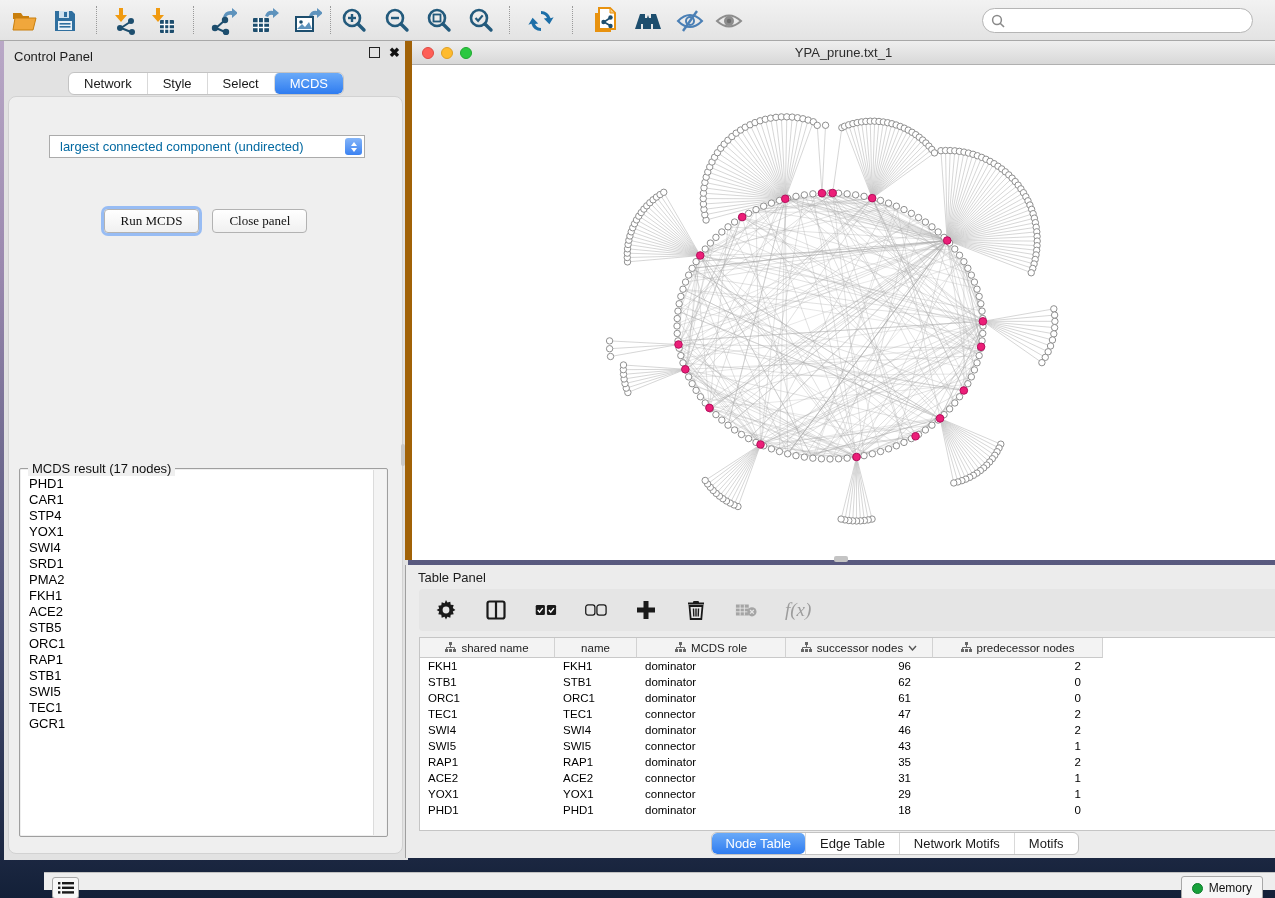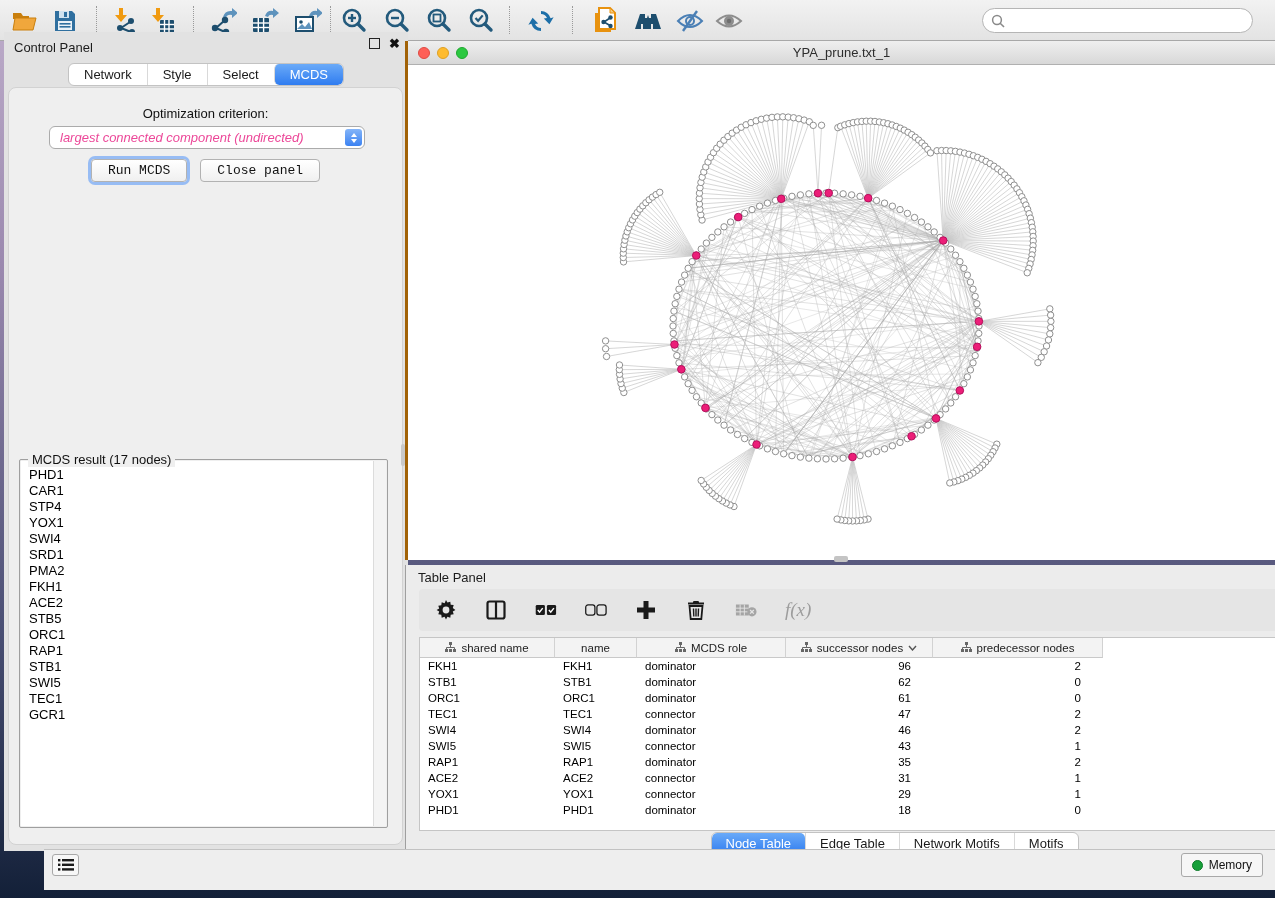--- a/index.html
+++ b/index.html
@@ -12,52 +12,52 @@
   
   #toolbar{left:0;top:0;width:1275px;height:41px;
            background:linear-gradient(#f2f2f2,#e3e3e3);border-bottom:1px solid #a8a8a8;}
   .tb-icon{position:absolute;top:6px;width:30px;height:30px;display:flex;align-items:center;justify-content:center;cursor:default;}
   .tb-sep{position:absolute;top:6px;height:28px;border-left:1px dotted #9a9a9a;width:0;}
   #search-box{position:absolute;left:982px;top:8px;width:271px;height:25px;background:#fff;
               border:1px solid #b5b5b5;border-radius:13px;display:flex;align-items:center;padding-left:8px;}
   #search-box input{border:none;outline:none;flex:1;font-size:12px;background:transparent;margin-left:5px;font-family:"Liberation Sans",sans-serif;}
 
   
-  #control-panel{left:4px;top:32px;width:404px;height:819px;background:#e2e2e2;}
+  #control-panel{left:4px;top:41px;width:404px;height:819px;background:#e2e2e2;}
   #cp-title{position:absolute;left:10px;top:8px;font-size:13px;color:#1c1c1c;}
   .win-btns{position:absolute;right:8px;top:6px;display:flex;gap:9px;align-items:center;}
   .float-btn{width:11px;height:11px;border:1.5px solid #222;background:transparent;}
   .close-btn{font-size:13px;font-weight:bold;color:#111;line-height:11px;}
   #cp-tabs{position:absolute;left:50%;transform:translateX(-50%);top:31px;display:flex;
            background:#fff;border:1px solid #c3c3c3;border-radius:6px;overflow:hidden;}
   #cp-tabs .tab{padding:3px 15px;font-size:13px;color:#1a1a1a;border-left:1px solid #d9d9d9;}
   #cp-tabs .tab:first-child{border-left:none;}
   #cp-tabs .tab.active{background:linear-gradient(#6aaaf8,#2f7cf0);color:#fff;border-radius:5px;margin:0;}
   #cp-body{position:absolute;left:4px;right:5px;top:55px;bottom:6px;background:#efefef;
            border:1px solid #d2d2d2;border-radius:8px;}
   #opt-label{position:absolute;width:100%;top:18px;text-align:center;font-size:13px;color:#111;}
   #opt-select{position:absolute;left:40px;top:38px;width:316px;height:23px;background:#fff;border:1px solid #ababab;
-              border-radius:6px;font-size:13px;display:flex;align-items:center;padding-left:10px;color:#ec4899;font-style:italic;}
+              border-radius:0;font-size:13px;display:flex;align-items:center;padding-left:10px;color:#0369a1;}
   #opt-stepper{position:absolute;right:2px;top:2px;width:17px;height:17px;border-radius:3px;
                background:linear-gradient(#85b5f8,#3b82f2);display:flex;flex-direction:column;align-items:center;justify-content:center;gap:2px;}
   .tri-up{width:0;height:0;border-left:3.5px solid transparent;border-right:3.5px solid transparent;border-bottom:4px solid #fff;}
   .tri-dn{width:0;height:0;border-left:3.5px solid transparent;border-right:3.5px solid transparent;border-top:4px solid #fff;}
   #cp-buttons{position:absolute;width:100%;top:71px;display:flex;justify-content:center;gap:13px;}
   .btn{background:linear-gradient(#ffffff,#f0f0f0);border:1px solid #b2b2b2;border-radius:4px;
-       font-size:13px;padding:3px 16px;color:#111;font-family:Liberation Mono, monospace;}
+       font-size:13px;padding:3px 16px;color:#111;font-family:Liberation Serif, serif;margin-top:41px;}
   .btn.focus{box-shadow:0 0 0 3px rgba(92,154,246,0.6);}
   #mcds-group{position:absolute;left:10px;right:14px;top:371px;bottom:16px;border:1px solid #9f9f9f;border-radius:2px;}
   #mcds-group-title{position:absolute;left:8px;top:-8px;background:#efefef;padding:0 4px;font-size:13px;color:#111;}
   #mcds-list{position:absolute;left:1px;right:1px;top:1px;bottom:1px;background:#fff;overflow:hidden;}
   #mcds-list .item{font-size:13px;line-height:16px;padding-left:8px;color:#000;}
   #mcds-list .item:first-child{margin-top:6px;}
   #mcds-scroll{position:absolute;right:1px;top:1px;bottom:1px;width:13px;background:#f4f4f4;border-left:1px solid #dcdcdc;}
 
   
-  #net-window{left:405px;top:41px;width:870px;height:519px;background:#fca5a5;border-left:3px solid #a16207;}
+  #net-window{left:405px;top:41px;width:870px;height:519px;background:#fca5a5;border-left:7px solid #a16207;}
   #net-titlebar{position:absolute;left:0;top:0;right:0;height:24px;
                 background:linear-gradient(#efefef,#d8d8d8);border-bottom:1px solid #b0b0b0;}
   .tl{position:absolute;top:6px;width:12px;height:12px;border-radius:50%;}
   #net-title{position:absolute;width:100%;top:4px;text-align:center;font-size:13px;color:#2d2d2d;}
   #net-canvas{position:absolute;left:0;top:24px;right:0;bottom:0;background:#fff;overflow:hidden;}
   #v-grip{left:401px;top:444px;width:4px;height:22px;background:#c9c9c9;border-radius:2px;}
   #h-grip{left:834px;top:556px;width:14px;height:6px;background:#c4c4c4;border-radius:2px;}
 
   
   #table-panel{left:405px;top:565px;width:978px;height:293px;background:#ececec;border-left:1px solid #9f9f9f;}
@@ -76,21 +76,21 @@
   .tcell{position:absolute;top:0;height:16px;font-size:11.5px;color:#000;line-height:16px;white-space:nowrap;overflow:hidden;}
   #nt-scroll{position:absolute;right:0;top:20px;bottom:0;width:13px;background:#f7f7f7;border-left:1px solid #ddd;}
   #nt-thumb{position:absolute;left:1.5px;top:2px;width:9px;height:80px;background:#c6c6c6;border-radius:5px;}
   #tp-tabs{position:absolute;left:50%;transform:translateX(-50%);bottom:3px;display:flex;
            background:#fff;border:1px solid #c3c3c3;border-radius:6px;overflow:hidden;}
   #tp-tabs .tab{padding:3px 14px;font-size:13px;color:#1a1a1a;border-left:1px solid #d9d9d9;}
   #tp-tabs .tab:first-child{border-left:none;}
   #tp-tabs .tab.active{background:linear-gradient(#6aaaf8,#2f7cf0);color:#fff;border-radius:5px;}
 
   
-  #status-bar{left:4px;right:0;bottom:8px;height:41px;background:#eeeeee;border-top:1px solid #c2c2c2;margin-left:40px;}
+  #status-bar{left:4px;right:0;bottom:8px;height:18px;background:#eeeeee;border-top:1px solid #c2c2c2;margin-left:40px;}
   #list-btn{position:absolute;left:8px;top:4px;width:27px;height:22px;background:#f7f7f7;border:1px solid #a8a8a8;border-radius:3px;
             display:flex;align-items:center;justify-content:center;}
   #memory-btn{position:absolute;right:12px;top:3px;height:24px;background:#f6f6f6;border:1px solid #a8a8a8;border-radius:3px;
               display:flex;align-items:center;gap:6px;padding:0 10px;font-size:12px;color:#111;}
   #memory-dot{width:11px;height:11px;border-radius:50%;background:#17a03a;border:1px solid #0d7b2a;}
 </style>
 </head>
 <body>
 
 <div id="toolbar" class="abs">
@@ -256,21 +256,20 @@
     <div class="float-btn"></div>
     <div class="close-btn">✖</div>
   </div>
   <div id="cp-tabs">
       <div class="tab">Network</div>
       <div class="tab">Style</div>
       <div class="tab">Select</div>
       <div class="tab active">MCDS</div>
     </div>
   <div id="cp-body">
-    <div id="opt-label">Optimization criterion:</div>
     <div id="opt-select">
       <span>largest connected component (undirected)</span>
       <div id="opt-stepper">
           <div class="tri-up"></div>
           <div class="tri-dn"></div>
         </div>
     </div>
     <div id="cp-buttons">
       <button class="btn focus">Run MCDS</button>
       <button class="btn">Close panel</button>

